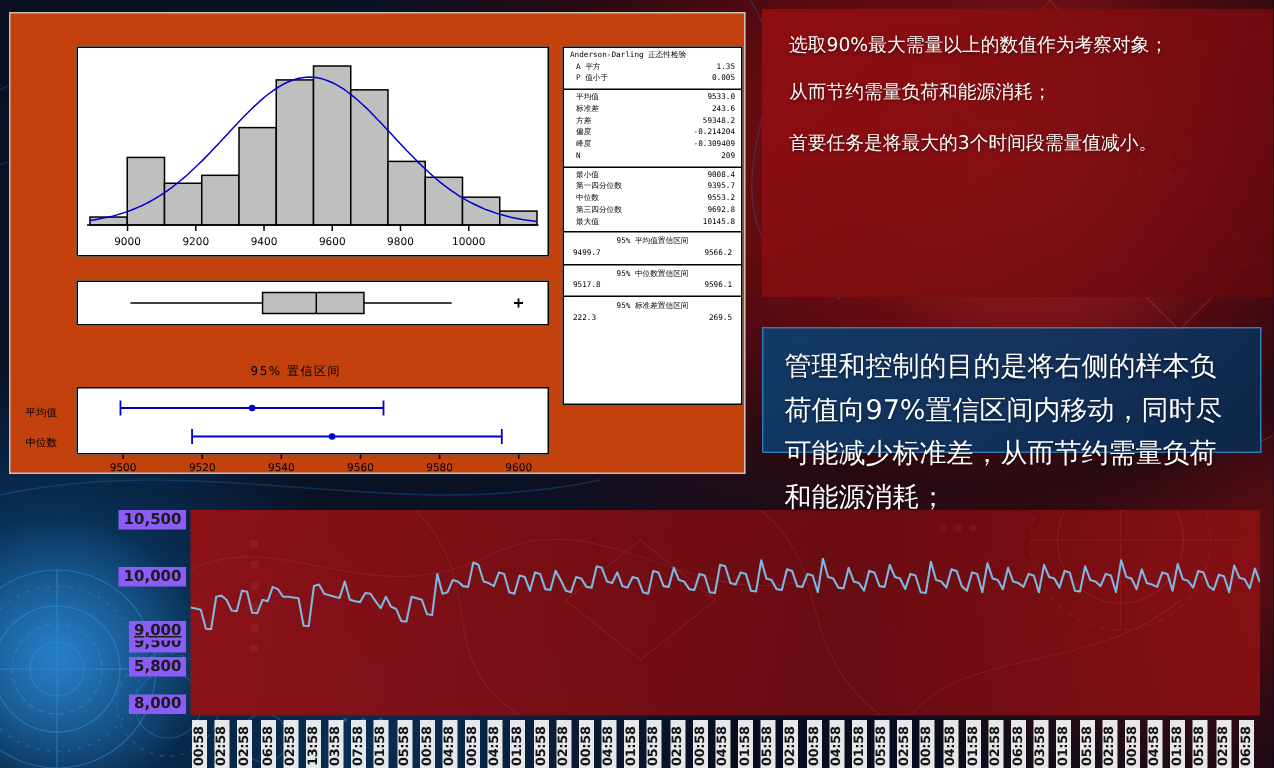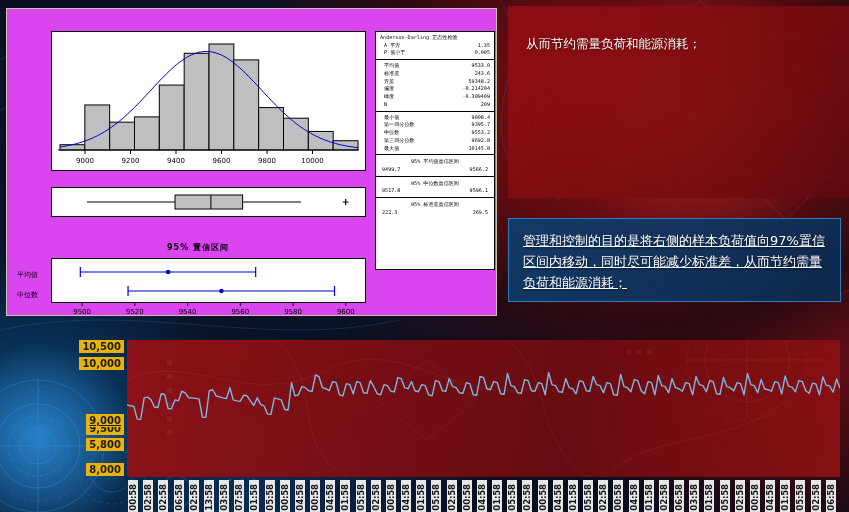--- a/index.html
+++ b/index.html
@@ -25,41 +25,41 @@
   }
   .bg-vignette {
     position:absolute; inset:0;
     background: radial-gradient(ellipse 120% 110% at 50% 50%, rgba(0,0,0,0) 55%, rgba(0,0,0,.55) 100%);
   }
   .bg-svg { position:absolute; inset:0; width:100%; height:100%; }
 
   
   #summary-panel {
     position:absolute; left:6px; top:8px; width:491px; height:308px;
-    background:#d946ef;
+    background:#c2410c;
     border:1px solid #c9c2b2;
     z-index:5;
     padding:4px;
   }
   .mt-box { border:1px solid #000; background:#fff; position:absolute; }
 
   #hist-box { left:44px; top:22px; width:315px; height:140px; }
   #hist-svg, #box-svg, #ci-svg { display:block; }
   #boxplot-box { left:44px; top:178px; width:315px; height:30px; }
   #ci-box { left:44px; top:249px; width:315px; height:45px; }
 
   .mt-label {
     position:absolute;
     font-family:"DejaVu Sans", sans-serif;
     font-size:7px; color:#000; white-space:nowrap;
   }
   .ci-title {
     position:absolute; left:160px; top:233px;
     font-family:"DejaVu Sans", sans-serif;
-    font-size:8px; font-weight:bold; color:#000; letter-spacing:1px;
+    font-size:8px; font-weight:normal; color:#000; letter-spacing:1px;
   }
   .axis-tick {
     font-family:"DejaVu Sans", sans-serif; font-size:7px; fill:#000;
   }
 
   
   #stats-panel {
     position:absolute; left:368px; top:22px; width:120px; height:239px;
     background:#fff; border:1px solid #000;
     font-family:"DejaVu Sans Mono", monospace;
@@ -87,39 +87,39 @@
   }
   #callout-red .line { font-size:12.5px; line-height:1.55; margin-bottom:12px; text-shadow:0 1px 2px rgba(0,0,0,.55); }
   #callout-red .line:last-child { margin-bottom:0; margin-top:14px; }
 
   #callout-blue {
     left:508px; top:218px; width:333px; height:84px;
     background: linear-gradient(135deg, rgba(13,62,110,.92) 0%, rgba(12,52,96,.9) 60%, rgba(10,42,80,.88) 100%);
     border:1px solid #2e7bbd;
     padding:11px 14px;
   }
-  #callout-blue .txt { font-size:13px; line-height:1.62; text-shadow:0 1px 2px rgba(0,0,0,.5);text-decoration:underline; }
+  #callout-blue .txt { font-size:18px; line-height:1.62; text-shadow:0 1px 2px rgba(0,0,0,.5); }
 
   
   #ts-wrap { position:absolute; left:0; top:316px; width:849px; height:196px; z-index:4; }
   #ts-plot {
     position:absolute; left:127px; top:24px; width:713px; height:137px;
     background: linear-gradient(100deg, rgba(150,16,20,.93) 0%, rgba(132,14,18,.9) 30%, rgba(116,12,16,.88) 62%, rgba(140,16,20,.9) 100%);
     overflow:hidden;
   }
   #ts-plot .inner-art { position:absolute; inset:0; opacity:.33; }
   #ts-title {
     position:absolute; left:322px; top:30px; z-index:8;
     font-family:"DejaVu Sans", sans-serif;
     font-size:11.5px; font-weight:bold; color:#000;
     white-space:nowrap;
   }
   .yaxis-lbl {
     position:absolute; right:0;
-    background:#eab308; color:#1b1b1b;
+    background:#8b5cf6; color:#1b1b1b;
     font-family:"DejaVu Sans", sans-serif;
     font-size:10px; font-weight:bold;
     padding:0 3px; line-height:13px; height:13px;
     white-space:nowrap;
   }
   #yaxis { position:absolute; left:78px; top:18px; width:46px; height:150px; }
 
   #xaxis {
     position:absolute; left:127px; top:163px; width:713px; height:48px;
     overflow:hidden;
@@ -388,31 +388,33 @@
         <div class="cihead">95% 标准差置信区间</div>
         <div class="cipair">
           <span>222.3</span>
           <span>269.5</span>
         </div>
       </div>
   </div>
 </div>
 
 <div class="callout" id="callout-red">
+  <div class="line">选取90%最大需量以上的数值作为考察对象；</div>
   <div class="line">从而节约需量负荷和能源消耗；</div>
+  <div class="line">首要任务是将最大的3个时间段需量值减小。</div>
 </div>
 
 <div class="callout" id="callout-blue">
   <div class="txt">管理和控制的目的是将右侧的样本负荷值向97%置信区间内移动，同时尽可能减少标准差，从而节约需量负荷和能源消耗；</div>
 </div>
 
 <div id="ts-wrap">
   <div id="yaxis">
       <div class="yaxis-lbl" style="top: 6px;">10,500</div>
-      <div class="yaxis-lbl" style="top: 23px; margin-left: 44px;">10,000</div>
+      <div class="yaxis-lbl" style="top: 44px; margin-left: 44px;">10,000</div>
       <div class="yaxis-lbl" style="top: 55.2px; margin-top: 33px;">9,500</div>
       <div class="yaxis-lbl" style="top: 79.8px; text-decoration: underline;">9,000</div>
       <div class="yaxis-lbl" style="top: 104.4px;">5,800</div>
       <div class="yaxis-lbl" style="top: 129px;">8,000</div>
     </div>
 
   <div id="ts-plot">
     <svg class="inner-art" viewBox="0 0 713 137" preserveAspectRatio="none">
       <g stroke="#ff8080" stroke-opacity=".35" fill="none" stroke-width=".8">
         <path d="M0 40 C 60 10, 120 70, 200 30 S 340 80, 430 40"></path>

